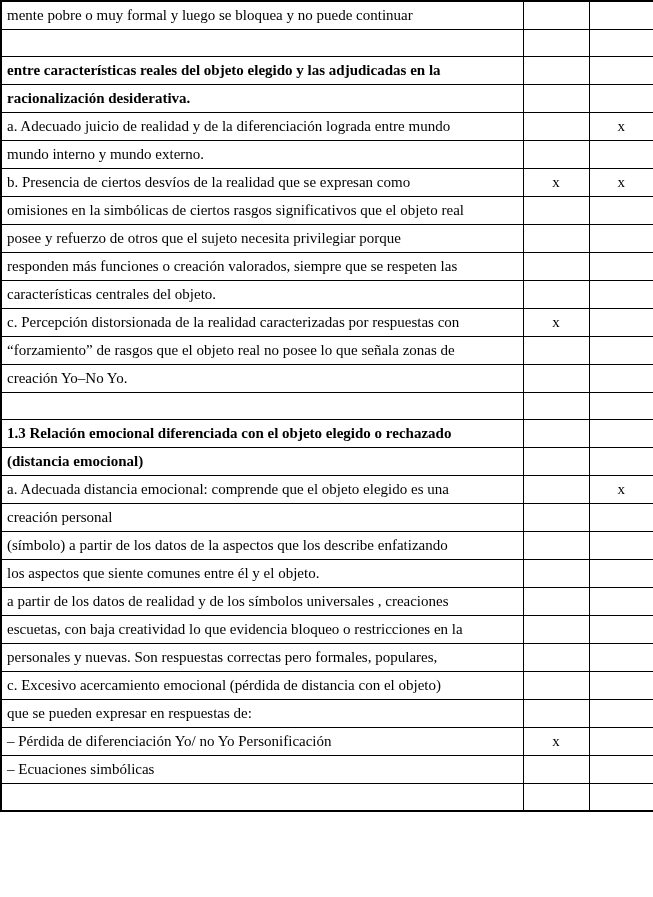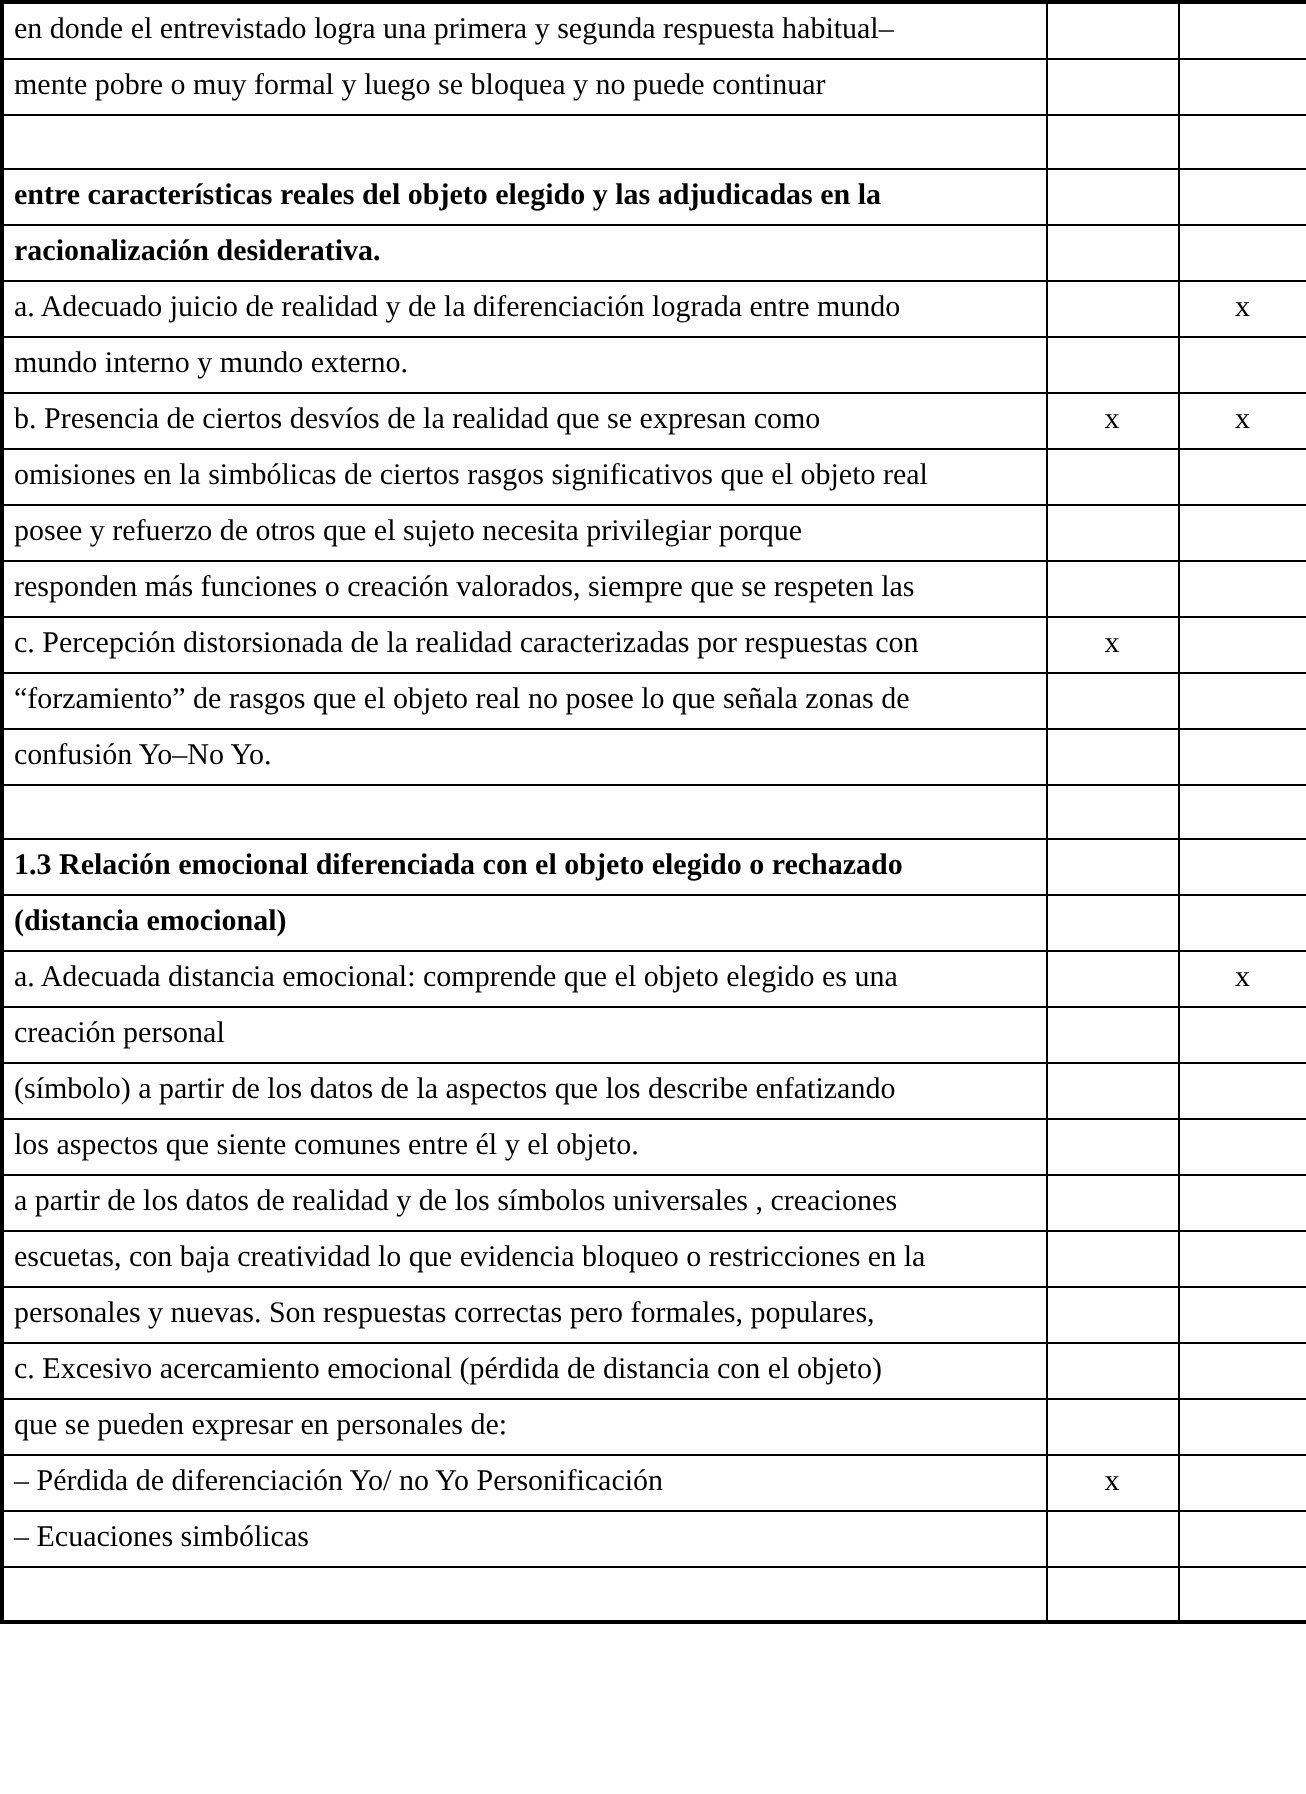--- a/index.html
+++ b/index.html
@@ -46,25 +46,20 @@
 
 <div class="page">
   <table class="criteria">
     <colgroup>
       <col class="c1">
         <col class="c2">
         <col class="c3">
     </colgroup>
     <tbody>
       <tr>
-        <td class="text">en donde el entrevistado logra una primera y segunda respuesta habitual–</td>
-        <td class="mark"></td>
-        <td class="mark"></td>
-      </tr>
-      <tr>
         <td class="text">mente pobre o muy formal y luego se bloquea y no puede continuar</td>
         <td class="mark"></td>
         <td class="mark"></td>
       </tr>
       <tr>
         <td class="text"></td>
         <td class="mark"></td>
         <td class="mark"></td>
       </tr>
       <tr class="bold">
@@ -101,31 +96,36 @@
         <td class="text">posee y refuerzo de otros que el sujeto necesita privilegiar porque</td>
         <td class="mark"></td>
         <td class="mark"></td>
       </tr>
       <tr>
         <td class="text">responden más funciones o creación valorados, siempre que se respeten las</td>
         <td class="mark"></td>
         <td class="mark"></td>
       </tr>
       <tr>
+        <td class="text">características centrales del objeto.</td>
+        <td class="mark"></td>
+        <td class="mark"></td>
+      </tr>
+      <tr>
         <td class="text">c. Percepción distorsionada de la realidad caracterizadas por respuestas con</td>
         <td class="mark">x</td>
         <td class="mark"></td>
       </tr>
       <tr>
         <td class="text">“forzamiento” de rasgos que el objeto real no posee lo que señala zonas de</td>
         <td class="mark"></td>
         <td class="mark"></td>
       </tr>
       <tr>
-        <td class="text">confusión Yo–No Yo.</td>
+        <td class="text">creación Yo–No Yo.</td>
         <td class="mark"></td>
         <td class="mark"></td>
       </tr>
       <tr>
         <td class="text"></td>
         <td class="mark"></td>
         <td class="mark"></td>
       </tr>
       <tr class="bold">
         <td class="text">1.3 Relación emocional diferenciada con el objeto elegido o rechazado</td>
@@ -171,21 +171,21 @@
         <td class="text">personales y nuevas. Son respuestas correctas pero formales, populares,</td>
         <td class="mark"></td>
         <td class="mark"></td>
       </tr>
       <tr>
         <td class="text">c. Excesivo acercamiento emocional (pérdida de distancia con el objeto)</td>
         <td class="mark"></td>
         <td class="mark"></td>
       </tr>
       <tr>
-        <td class="text">que se pueden expresar en personales de:</td>
+        <td class="text">que se pueden expresar en respuestas de:</td>
         <td class="mark"></td>
         <td class="mark"></td>
       </tr>
       <tr>
         <td class="text">– Pérdida de diferenciación Yo/ no Yo Personificación</td>
         <td class="mark">x</td>
         <td class="mark"></td>
       </tr>
       <tr>
         <td class="text">– Ecuaciones simbólicas</td>

